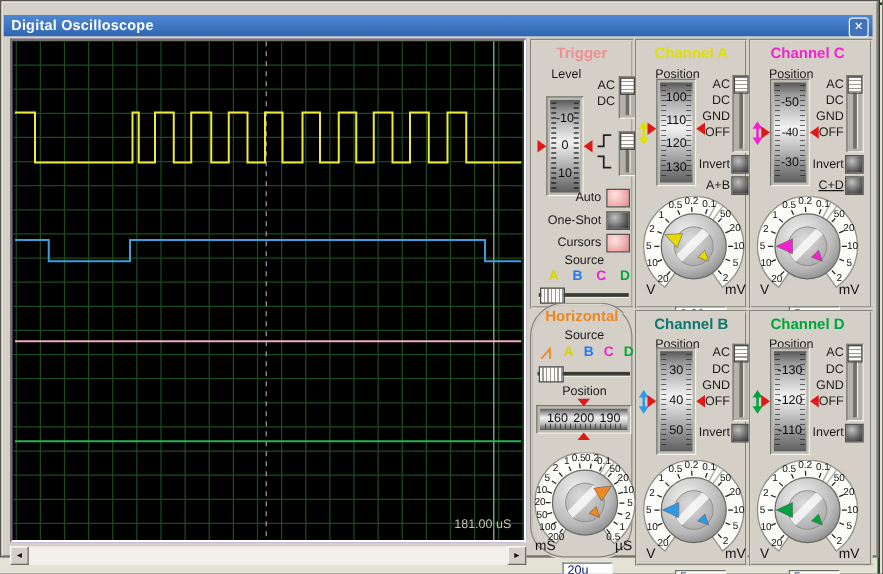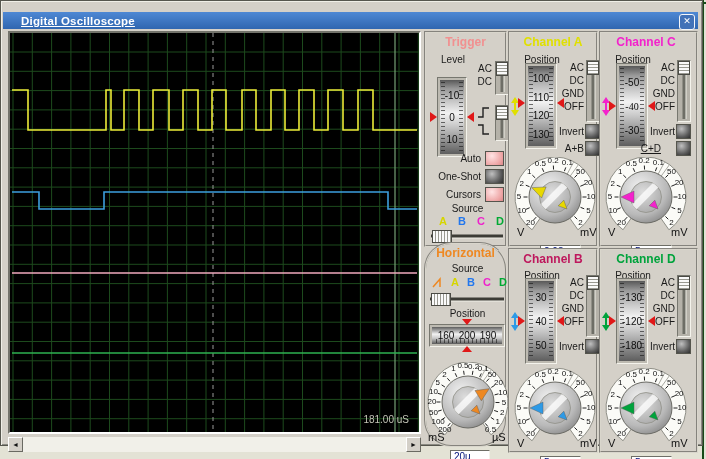--- a/index.html
+++ b/index.html
@@ -10,21 +10,21 @@
     -webkit-font-smoothing:none;
   }
   
   .wire{position:absolute;background:#184a18;}
   
   .window{position:absolute;left:0;top:10;width:701px;height:444px;background:#d4d0c8;
     border:1px solid #56564e; box-shadow:inset 1px 1px 0 #f0efe7, inset -1px -1px 0 #8a8a82;}
   .titlebar{position:absolute;left:3px;top:12px;width:695px;height:17px;
     background:linear-gradient(180deg,#4e88d4,#2f66b0);
     display:flex;align-items:center;}
-  .titletext{color:#fff;font-weight:bold;font-size:11.5px;padding-left:18px;letter-spacing:.2px;text-decoration:underline;}
+  .titletext{color:#fff;font-weight:bold;font-size:11.5px;padding-left:6px;letter-spacing:.2px;}
   .closebtn{position:absolute;right:3px;top:1.5px;width:14px;height:14px;background:#4272b8;
     border:1px solid #f4f6fa;border-radius:3px;color:#fff;font-size:9px;line-height:13px;
     text-align:center;font-weight:bold;cursor:default;}
   
   .displayframe{position:absolute;left:8px;top:31px;width:409px;height:399px;background:#4c1d95;
     border:2px solid;border-color:#73736b #ffffff #ffffff #73736b;}
   .readout{position:absolute;right:10px;bottom:7px;color:#c3c3b6;font-size:10px;}
   
   .scrollbar{position:absolute;left:8px;top:437px;width:413px;height:15px;background:#f1f0e9;}
   .sb-btn{position:absolute;top:0;width:15px;height:15px;background:#d4d0c8;
@@ -407,21 +407,21 @@
       <div style="text-align: right; font-size: 10px; color: rgb(26, 26, 26); height: 13px; line-height: 13px;">DC</div>
       <div style="text-align: right; font-size: 10px; color: rgb(26, 26, 26); height: 13px; line-height: 13px;">GND</div>
       <div style="text-align: right; font-size: 10px; color: rgb(26, 26, 26); height: 13px; line-height: 13px;">OFF</div>
     </div>
   <div class="vswitch" style="left:76px;top:27px;width:12px;height:60px;">
       <div class="vs-groove"></div>
       <div class="vs-knob" style="top: 0px;"></div>
     </div>
   <div class="lbl r" style="left:30px;top:93px;width:44px;">Invert</div>
   <div class="pbtn dark" style="left:75px;top:91px;width:13px;"></div>
-  <div class="lbl r" style="left:16px;top:110px;width:44px;text-decoration:underline;">C+D</div>
+  <div class="lbl r" style="left:30px;top:110px;width:44px;text-decoration:underline;">C+D</div>
   <div class="pbtn dark" style="left:75px;top:108px;width:13px;"></div>
   <div class="knobwrap" style="left:2px;top:124px;"><svg width="86" height="86" viewBox="0 0 86 86">
         <defs>
           <radialGradient id="kg2a" cx="38%" cy="32%" r="75%">
             <stop offset="0%" stop-color="#f2f2f2"></stop>
             <stop offset="70%" stop-color="#b9b9b9"></stop>
             <stop offset="100%" stop-color="#8a8a8a"></stop>
           </radialGradient>
           <radialGradient id="kg2b" cx="40%" cy="35%" r="75%">
             <stop offset="0%" stop-color="#dddddd"></stop>
@@ -471,21 +471,21 @@
         <g transform="translate(43,40) rotate(135)">
           <path d="M0,-17 L4,-8.5 L-4,-8.5 Z" fill="#f322cc" stroke="#555" stroke-width="0.4"></path>
         </g>
       </svg></div>
   <span class="unit" style="left:7px;top:193px;">V</span>
   <div class="valuebox" style="left:30px;top:196px;width:41px;">5</div>
   <span class="unit" style="left:70px;top:193px;">mV</span>
 </div>
 
 <div class="panel" style="left:508px;top:248px;width:90px;height:205px;">
-  <div class="p-title" style="color: #be185d;">Channel B</div>
+  <div class="p-title" style="color: #0f766e;">Channel B</div>
   <div class="lbl c" style="left:0;top:20px;width:64px;">Position</div>
   <div class="dblarrow" style="left:0;top:62px;--c:#2e9ae6;">
     <i class="da-t"></i>
       <i class="da-bar"></i>
       <i class="da-b"></i>
     </div>
   <div class="vgauge" style="left:9px;top:28px;width:44px;height:86px;">
       <div class="vg-frame">
         <div class="vg-tube">
           <div class="vg-ticks" style="left: 1px;"></div>
@@ -579,21 +579,21 @@
       <i class="da-bar"></i>
       <i class="da-b"></i>
     </div>
   <div class="vgauge" style="left:9px;top:28px;width:44px;height:86px;">
       <div class="vg-frame">
         <div class="vg-tube">
           <div class="vg-ticks" style="left: 1px;"></div>
           <div class="vg-ticks" style="right: 1px;"></div>
           <div class="vg-num" style="top: 20%;">-130</div>
           <div class="vg-num" style="top: 50%;">-120</div>
-          <div class="vg-num" style="top: 80%;">-180</div>
+          <div class="vg-num" style="top: 80%;">-110</div>
         </div>
       </div>
       <i class="ga ga-l" style="top: 50%;"></i>
       <i class="ga ga-r" style="top: 50%;"></i>
     </div>
   <div class="couplabels" style="position:absolute;left:38px;top:26px;width:36px;">
       <div style="text-align: right; font-size: 10px; color: rgb(26, 26, 26); height: 13px; line-height: 13px;">AC</div>
       <div style="text-align: right; font-size: 10px; color: rgb(26, 26, 26); height: 13px; line-height: 13px;">DC</div>
       <div style="text-align: right; font-size: 10px; color: rgb(26, 26, 26); height: 13px; line-height: 13px;">GND</div>
       <div style="text-align: right; font-size: 10px; color: rgb(26, 26, 26); height: 13px; line-height: 13px;">OFF</div>

